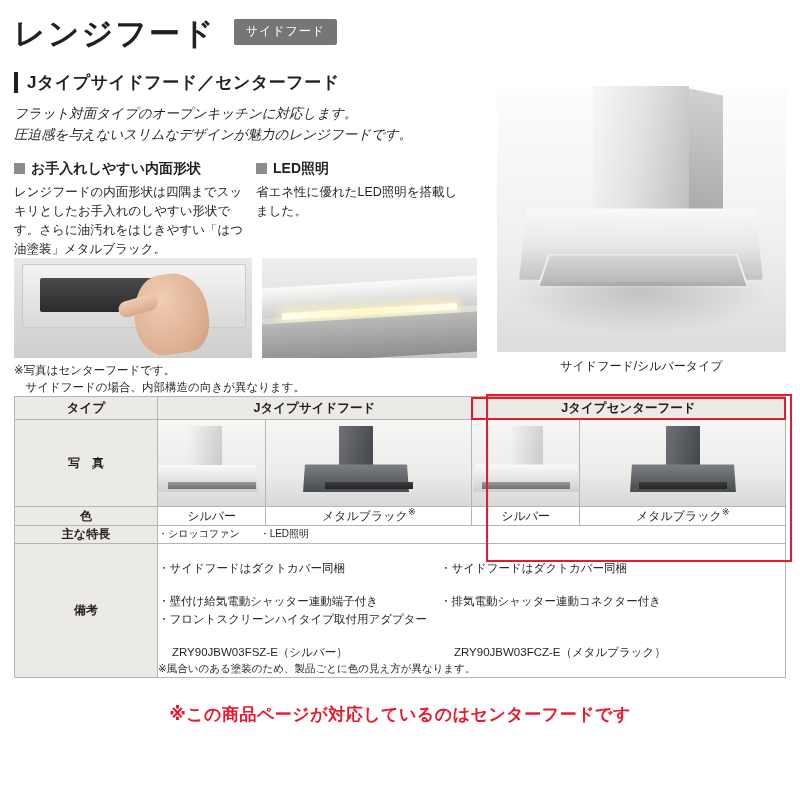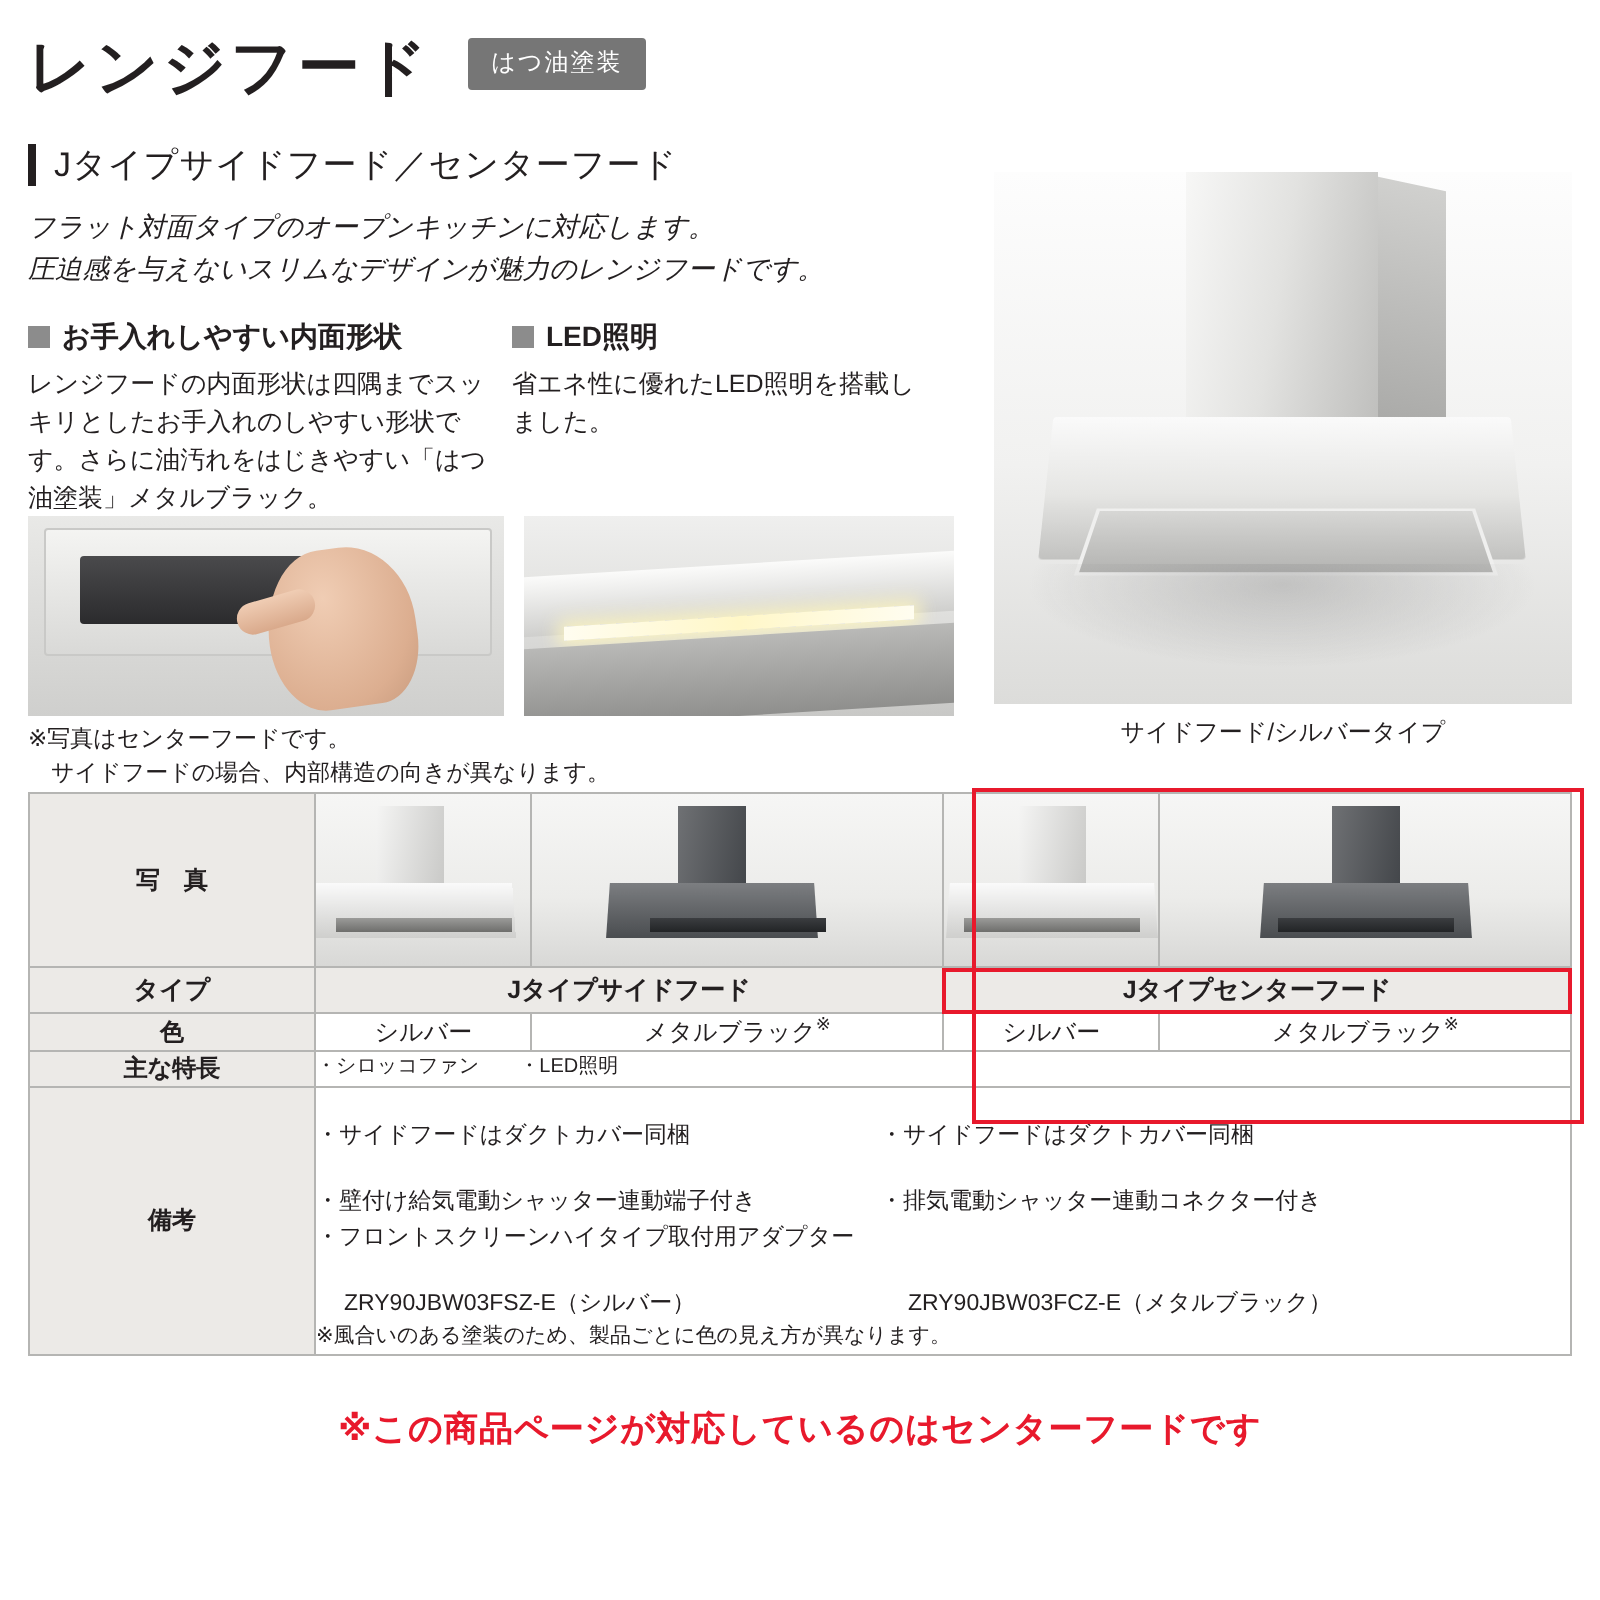--- a/index.html
+++ b/index.html
@@ -26,21 +26,21 @@
     letter-spacing:1px;
   }
 
   
   .sec-head{
     margin:22px 0 0 14px;display:flex;align-items:center;
   }
   .sec-head .bar{
     width:4px;height:21px;background:#231f20;margin-right:9px;
   }
-  .sec-head .txt{font-size:17px;font-weight:normal;letter-spacing:.5px;}
+  .sec-head .txt{font-size:17px;font-weight:bold;letter-spacing:.5px;}
 
   .lead{
     margin:10px 0 0 14px;font-size:13.5px;line-height:1.55;font-style:italic;
   }
 
   
   .features{
     margin:14px 0 0 14px;display:flex;gap:4px;width:470px;
   }
   .feat-h{
@@ -198,21 +198,21 @@
     color:#e8192c;font-size:17px;font-weight:bold;letter-spacing:.5px;
   }
 </style>
 </head>
 <body>
 
 <div class="page">
 
   <div class="title-row">
     <div class="main-title">レンジフード</div>
-    <div class="option-badge">はつ油塗装</div>
+    <div class="option-badge">サイドフード</div>
   </div>
 
   <div class="sec-head">
     <div class="bar"></div>
     <div class="txt">Jタイプサイドフード／センターフード</div>
   </div>
 
   <div class="lead">
     <div>フラット対面タイプのオープンキッチンに対応します。</div>
     <div>圧迫感を与えないスリムなデザインが魅力のレンジフードです。</div>
@@ -258,20 +258,25 @@
 
   <div class="cap-left">
     <div>※写真はセンターフードです。</div>
     <div>　サイドフードの場合、内部構造の向きが異なります。</div>
   </div>
   <div class="cap-right">サイドフード/シルバータイプ</div>
 
   <table class="spec">
     <tbody>
         <tr>
+      <td class="hdr">タイプ</td>
+      <td class="hdr" colspan="2">Jタイプサイドフード</td>
+      <td class="hdr hl" colspan="2">Jタイプセンターフード</td>
+    </tr>
+    <tr>
       <td class="rowlbl">写　真</td>
       <td>
         <div class="thumb side">
           <div class="t-duct"></div>
           <div class="t-body"></div>
           <div class="t-strip"></div>
         </div>
       </td>
       <td>
         <div class="thumb side dark">
@@ -289,25 +294,20 @@
       </td>
       <td>
         <div class="thumb dark">
           <div class="t-duct"></div>
           <div class="t-body"></div>
           <div class="t-strip"></div>
         </div>
       </td>
     </tr>
     <tr>
-      <td class="hdr">タイプ</td>
-      <td class="hdr" colspan="2">Jタイプサイドフード</td>
-      <td class="hdr hl" colspan="2">Jタイプセンターフード</td>
-    </tr>
-    <tr>
       <td class="rowlbl">色</td>
       <td class="cellc">シルバー</td>
       <td class="cellc">
         <span>メタルブラック</span><span class="sup">※</span>
       </td>
       <td class="cellc">シルバー</td>
       <td class="cellc">
         <span>メタルブラック</span><span class="sup">※</span>
       </td>
     </tr>

